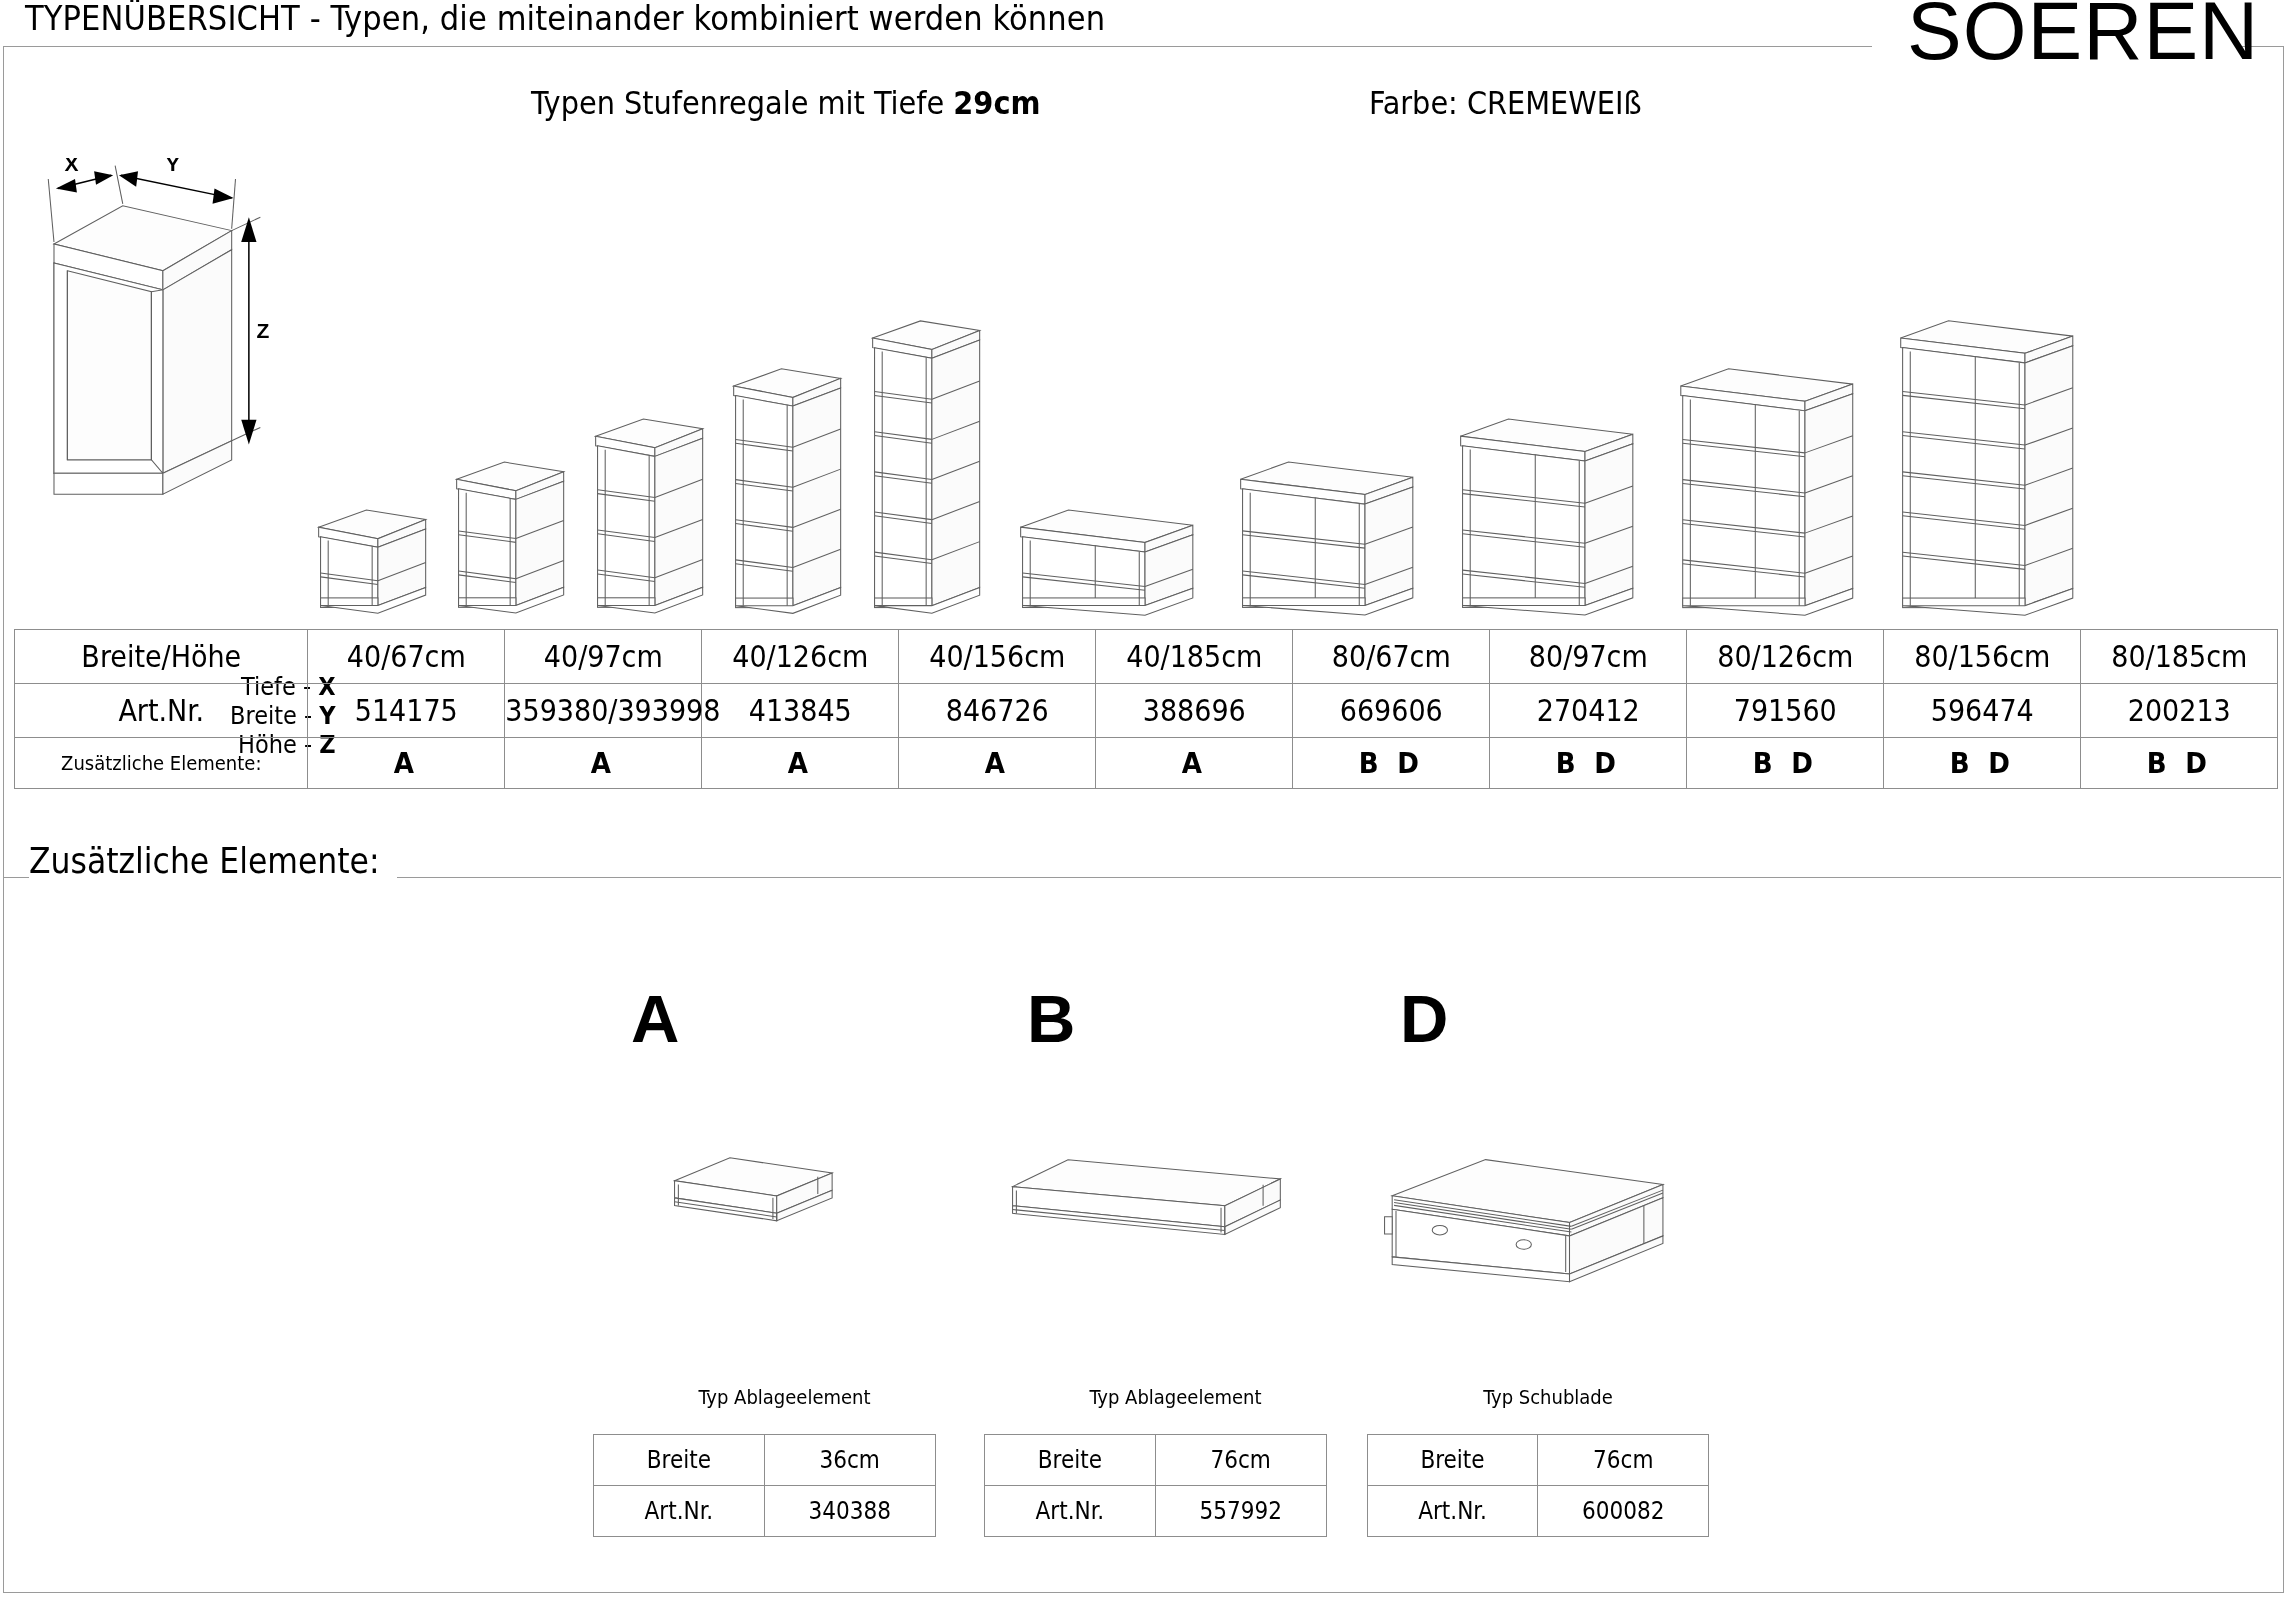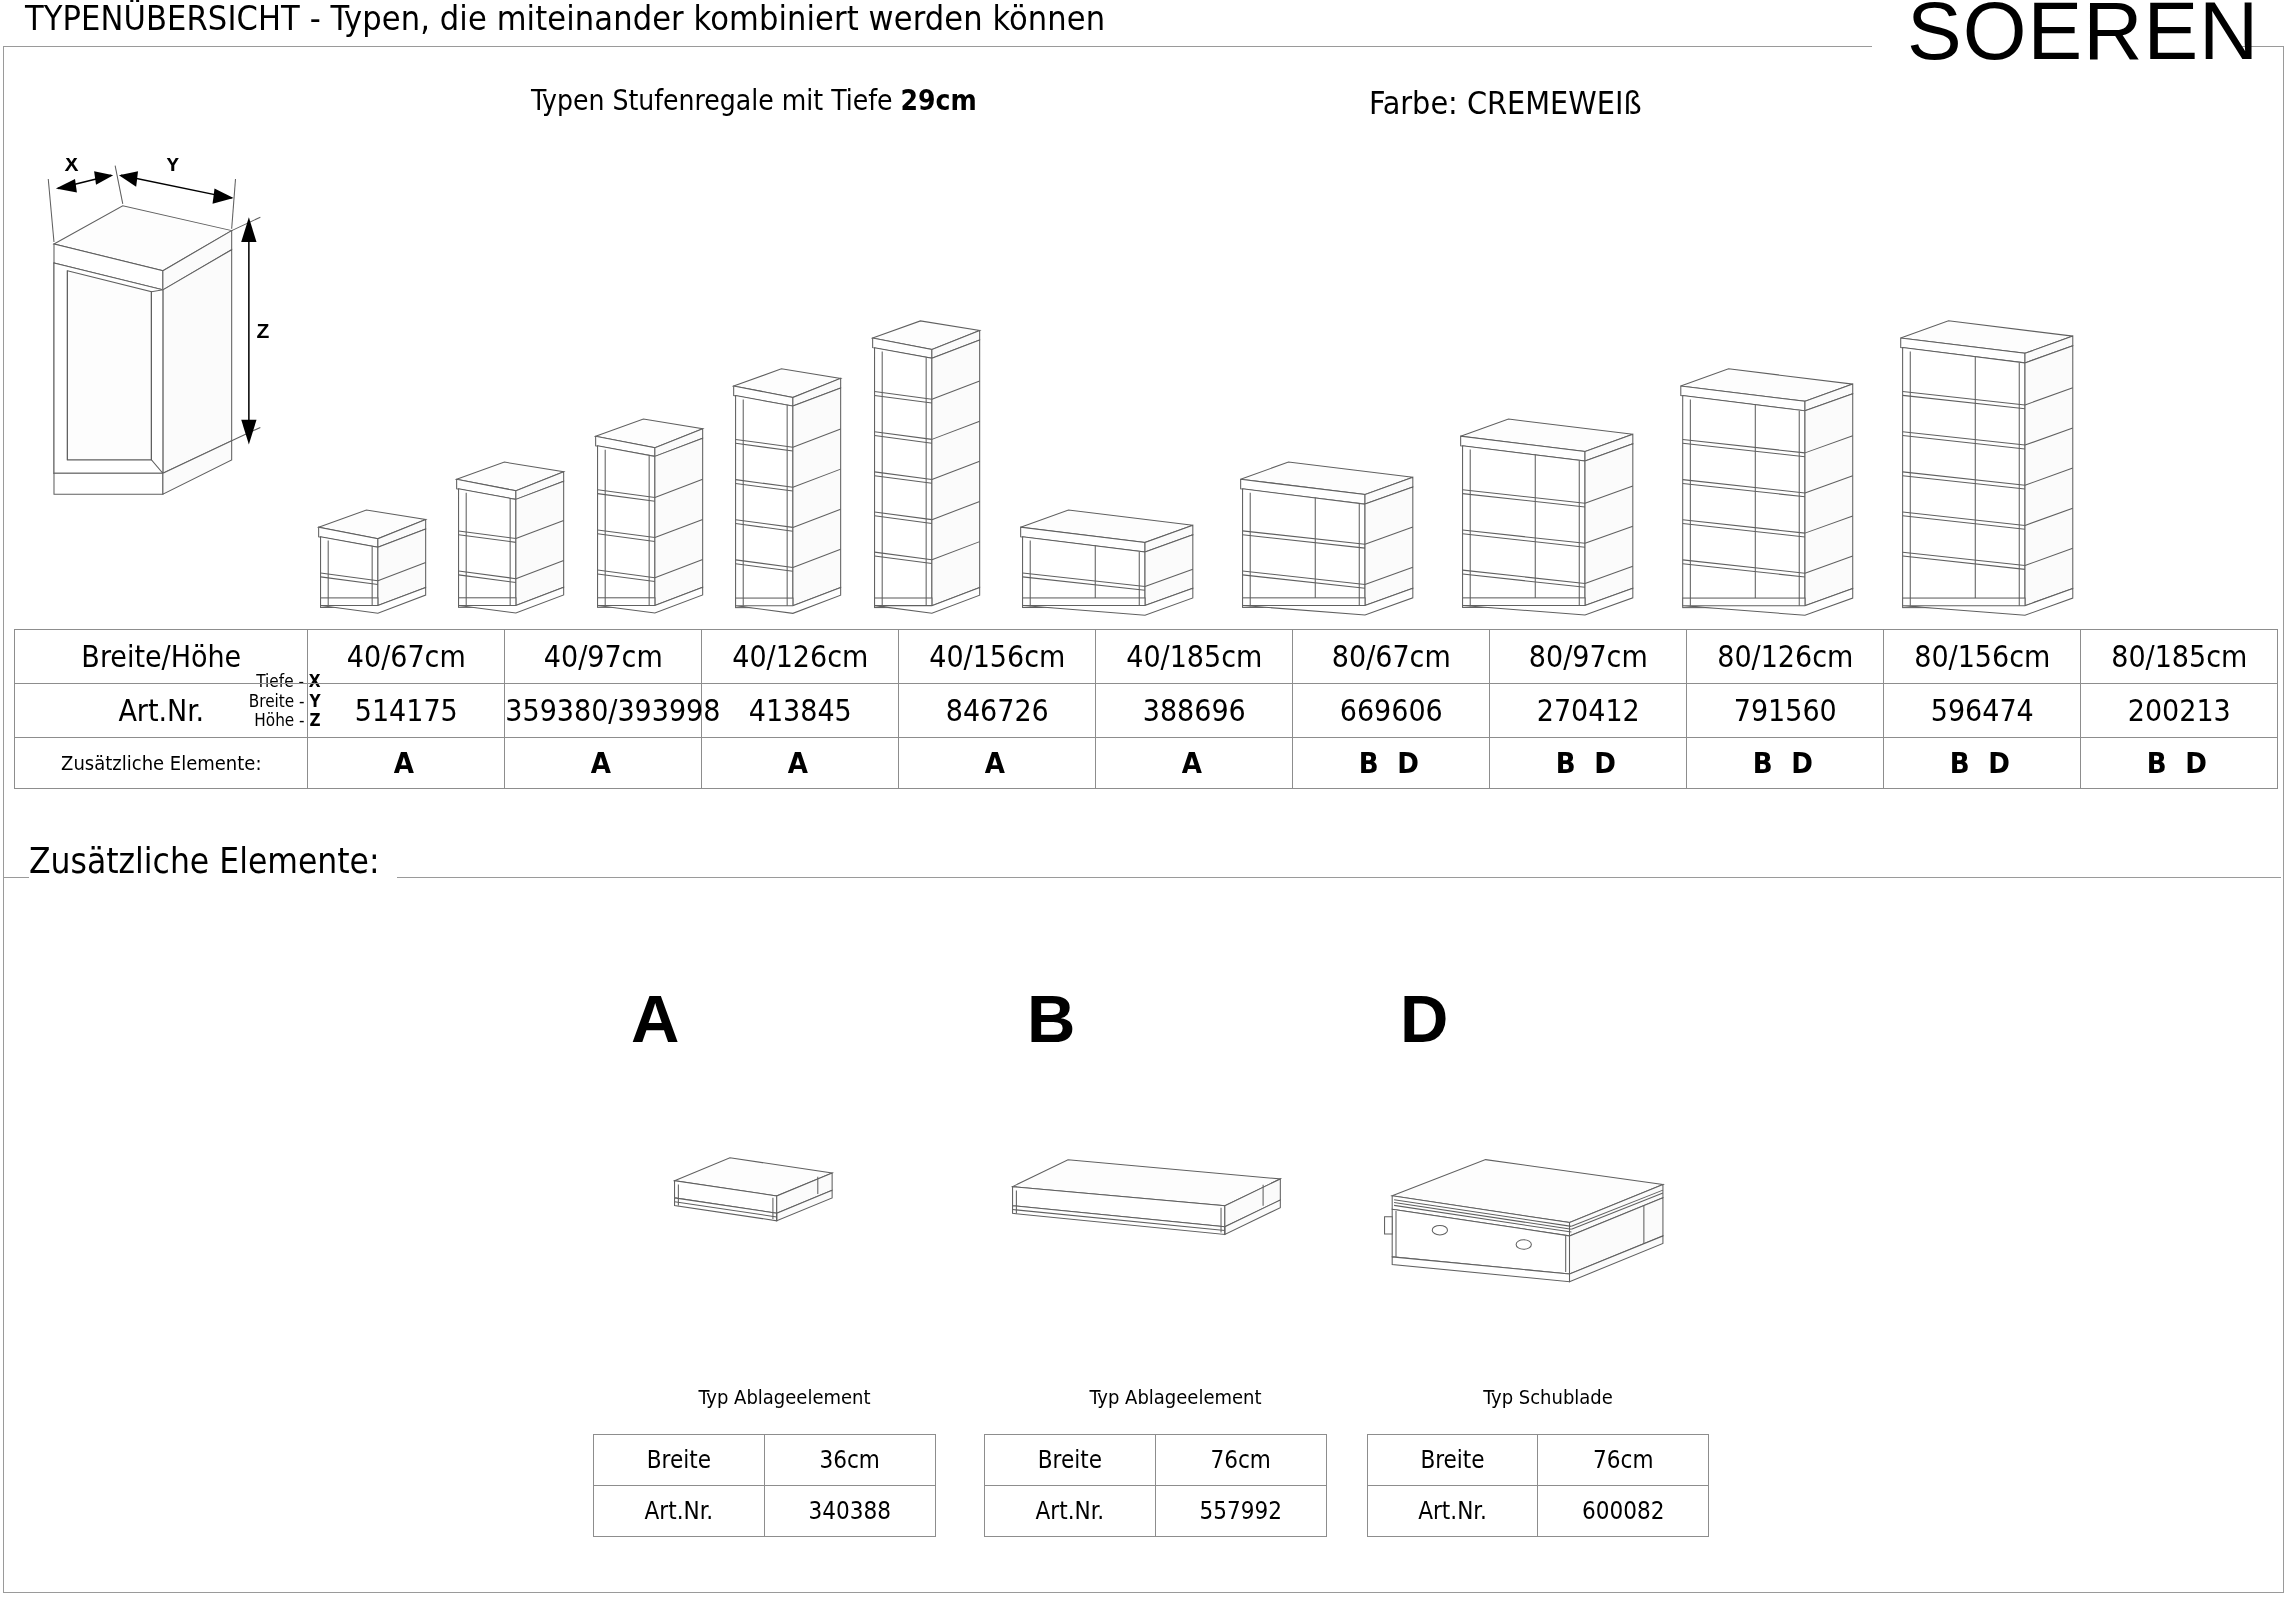--- a/index.html
+++ b/index.html
@@ -54,21 +54,21 @@
     font-size: 82px;
     letter-spacing: 1px;
     line-height: 1;
     white-space: nowrap;
   }
 
   #subtitle-depth {
     position: absolute;
     left: 531px;
     top: 84px;
-    font-size: 28px;
+    font-size: 32px;
     white-space: nowrap;
   }
   #subtitle-depth b { font-weight: bold; }
   #subtitle-color {
     position: absolute;
     left: 1369px;
     top: 84px;
     font-size: 32px;
     white-space: nowrap;
   }
@@ -77,23 +77,23 @@
   #dim-legend {
     position: absolute;
     left: 9.6px;
     top: 158px;
     width: 344px;
     height: 449px;
   }
   #dim-legend svg { display: block; }
   .legend-lines {
     position: absolute;
-    left: 177px;
+    left: 192px;
     top: 514px;
-    font-size: 17px;
+    font-size: 25px;
     line-height: 1.16;
     text-align: right;
     width: 134px;
     font-weight: 500;
   }
   .legend-lines div span.ax { font-weight: bold; }
 
   
   #shelf-strip {
     position: absolute;

